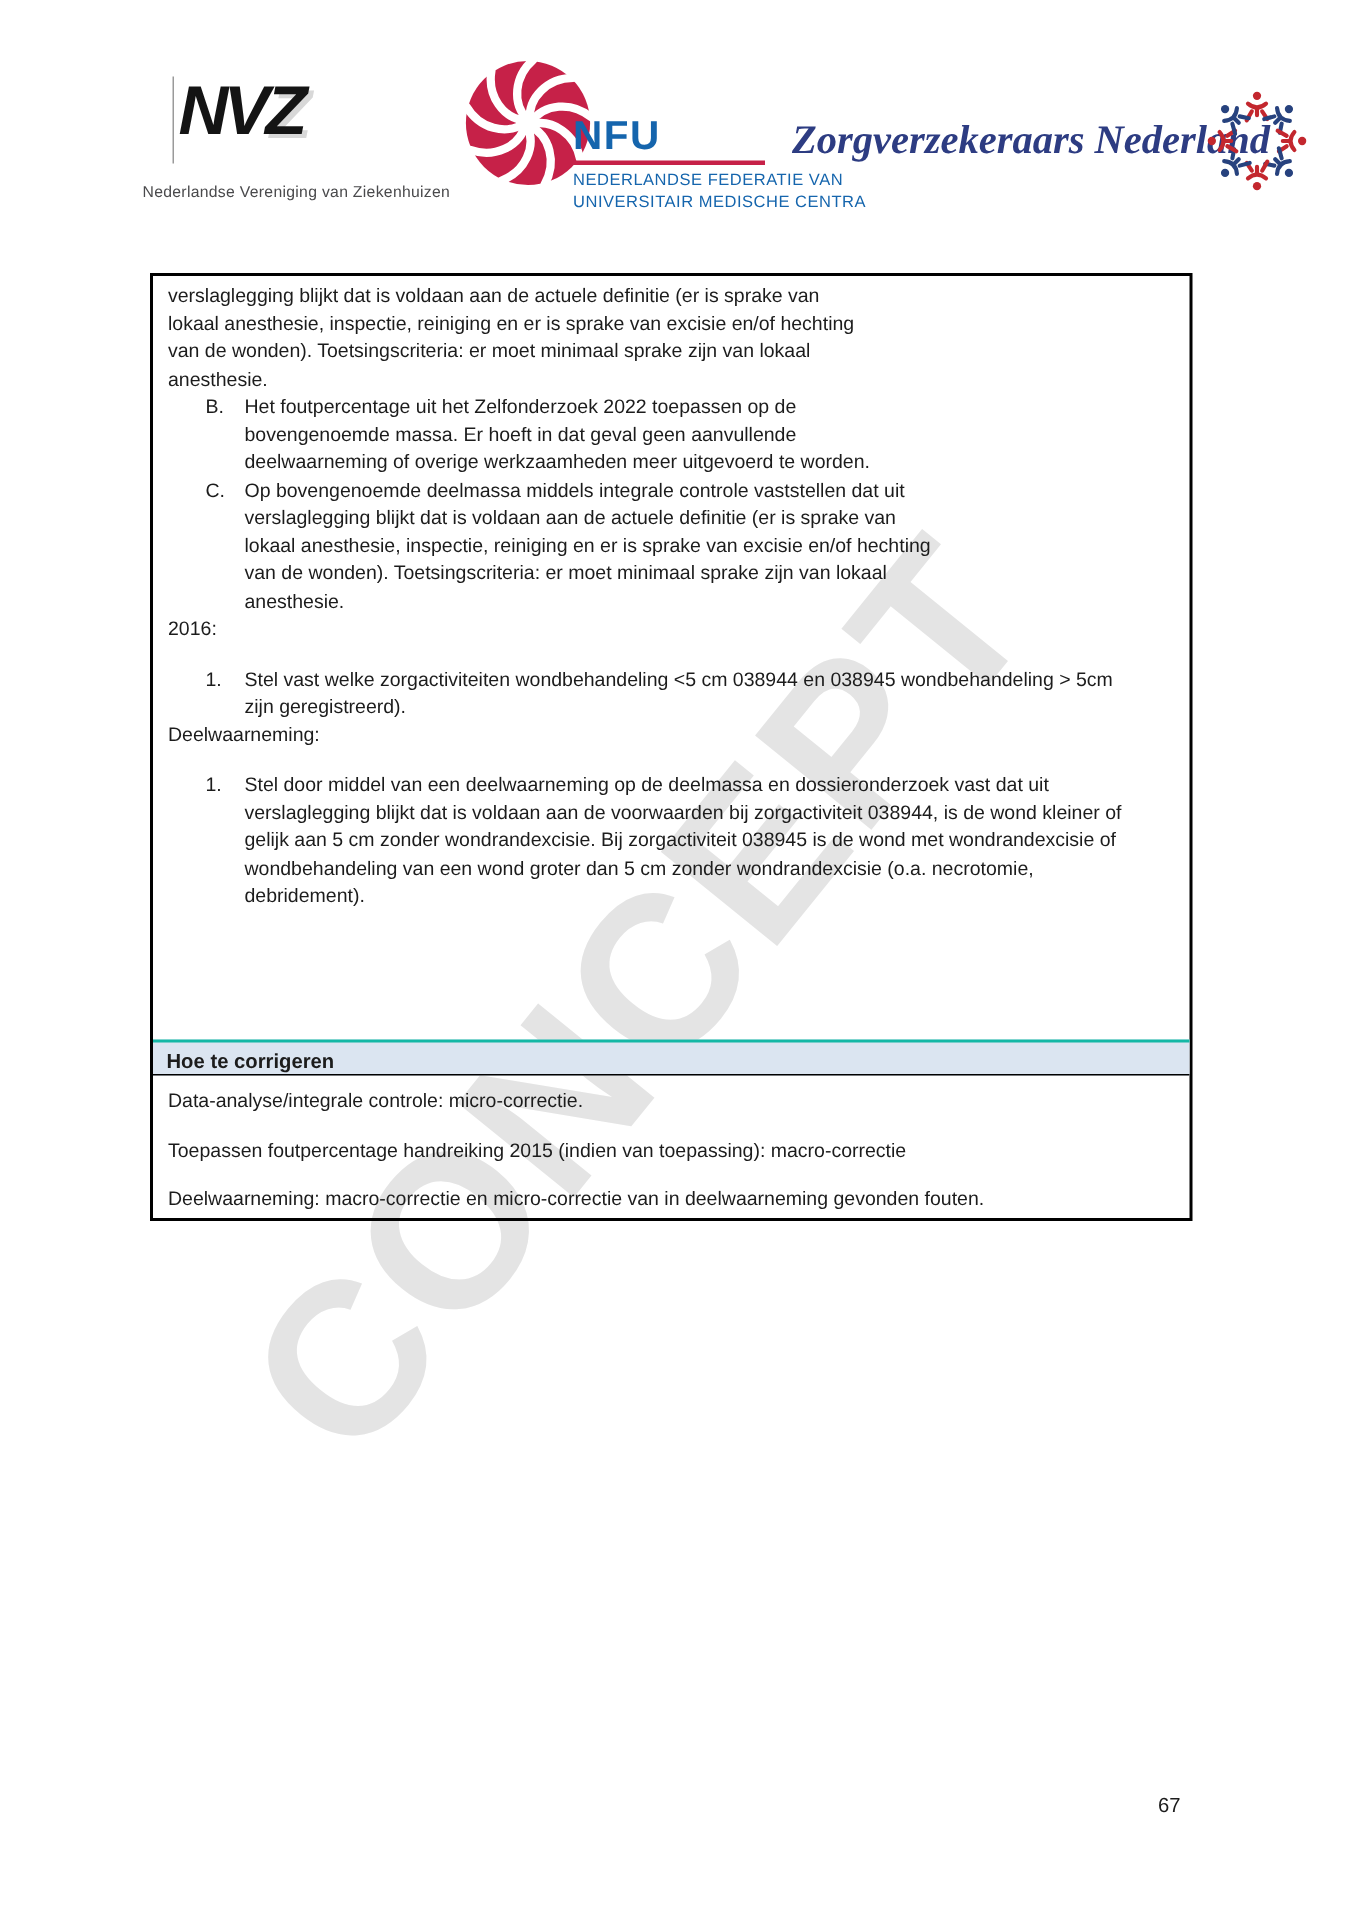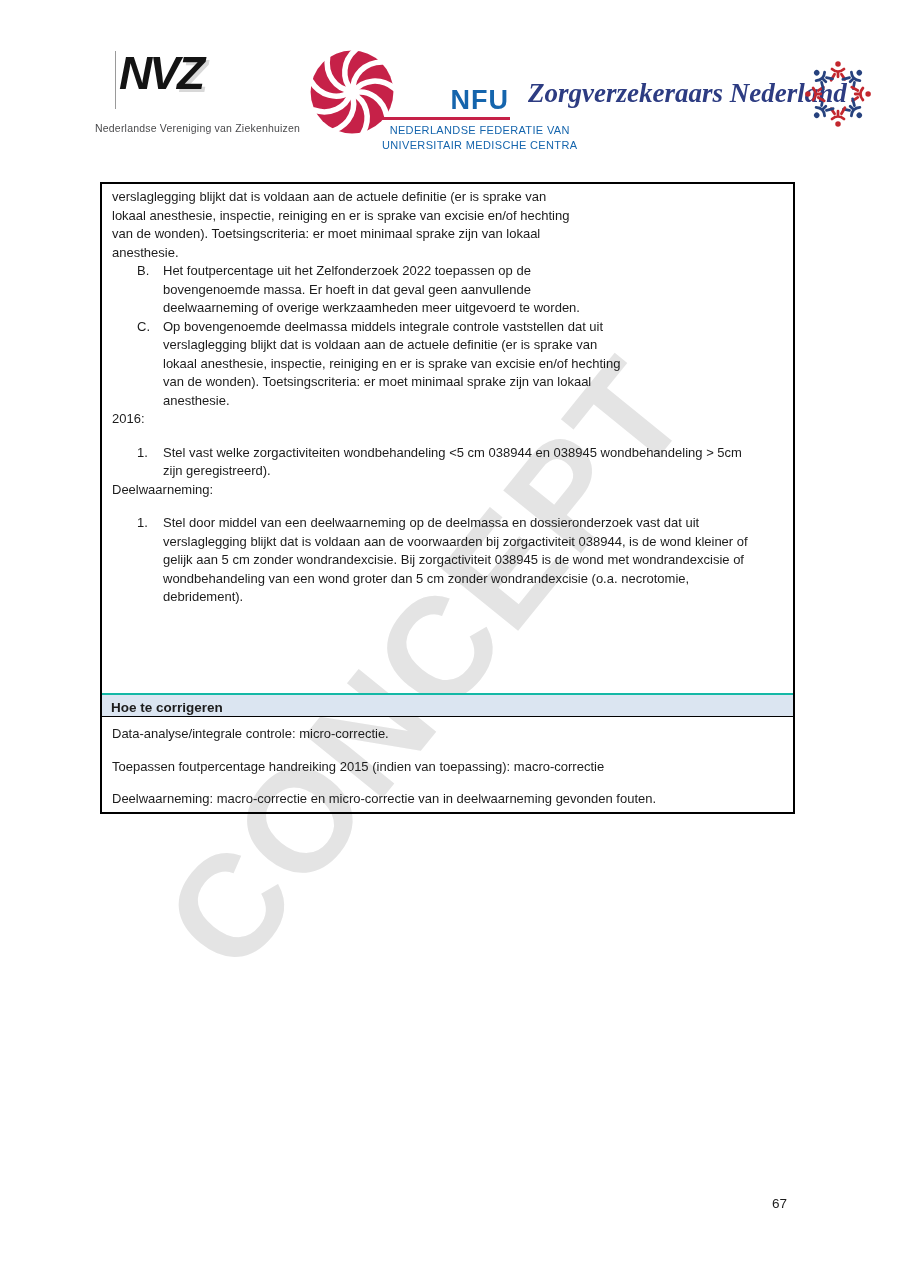--- a/index.html
+++ b/index.html
@@ -14,21 +14,21 @@
     color:#e4e4e4;letter-spacing:3px;z-index:0;line-height:1;user-select:none;
   }
   
   .nvz{position:absolute;left:95px;top:50px;z-index:2;}
   .nvz-word{font-size:46px;font-weight:bold;font-style:italic;letter-spacing:-3px;
     color:#141414;line-height:1;position:relative;padding-left:4px;margin-left:20px;}
   .nvz-word .z{ text-shadow:3px 3px 0 #d8d8d8; }
   .nvz-rule{position:absolute;left:0;top:1px;width:1px;height:58px;background:#9a9a9a;}
   .nvz-tagline{margin-top:26px;font-size:10.5px;color:#4a4a4c;letter-spacing:0.2px;}
 
-  .nfu{position:absolute;left:306px;top:45px;display:flex;z-index:2;text-align:center;}
+  .nfu{position:absolute;left:306px;top:35px;display:flex;z-index:2;}
   .nfu-pinwheel{width:92px;height:94px;flex:none;}
   .nfu-right{margin-left:-16px;padding-top:42px;}
   .nfu-acronym{font-size:27px;font-weight:bold;color:#1565ad;line-height:1;letter-spacing:1px;}
   .nfu-rule{width:128px;height:2.5px;background:#c62148;margin:3px 0 3px 0;}
   .nfu-caps{font-size:11px;font-weight:normal;color:#1565ad;letter-spacing:0.35px;line-height:1.4;}
 
   .zn{position:absolute;left:528px;top:0;z-index:2;}
   .zn-name{position:absolute;left:0;top:78px;width:260px;
     font-family:"Liberation Serif",serif;font-style:italic;font-weight:bold;
     font-size:27px;color:#2d3c82;white-space:nowrap;}

